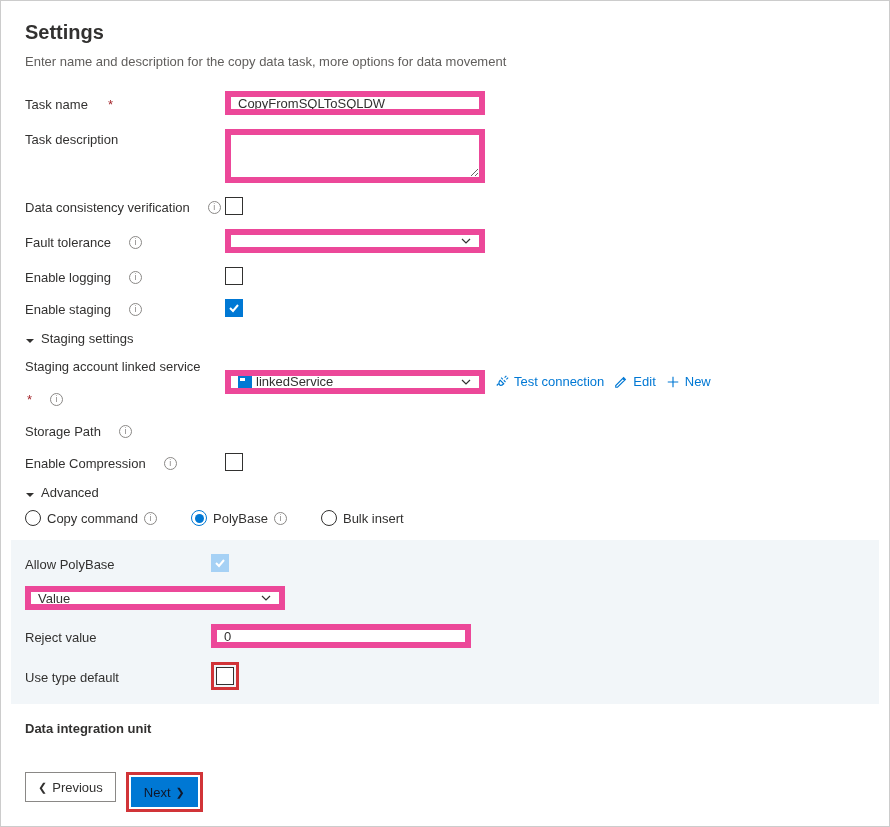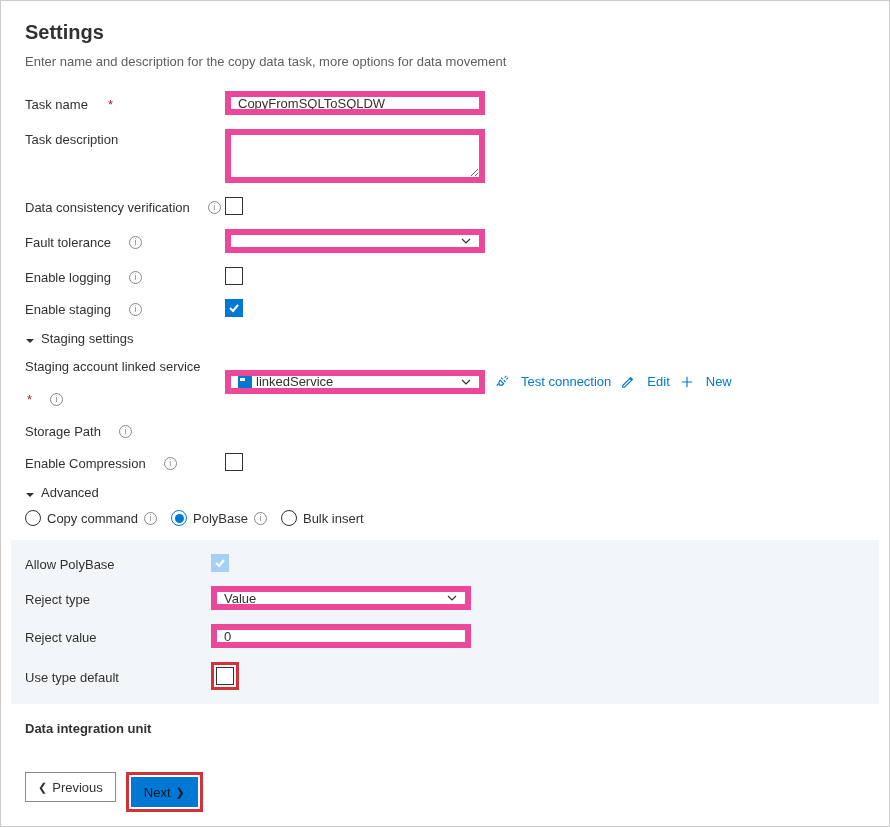--- a/index.html
+++ b/index.html
@@ -96,26 +96,26 @@
   }
   .section-toggle {
     display:flex; align-items:flex-end; gap:6px;
     font-weight:400;
     margin: 6px 0 10px 0;
     cursor:pointer;
   }
   .section-toggle svg { width:10px; height:10px; }
   .link-btn {
     color:#0078d4;
-    display:inline-flex; align-items:center; gap:12px;
+    display:inline-flex; align-items:center; gap:5px;
     cursor:pointer;
     font-size:13px;
   }
   .link-btn svg { width:14px; height:14px; }
-  .radio-group { display:flex; align-items:center; gap:14px; }
+  .radio-group { display:flex; align-items:center; gap:34px; }
   .radio {
     width:16px; height:16px; border-radius:50%;
     border:1px solid #323130;
     display:inline-flex; align-items:center; justify-content:center;
     cursor:pointer;
   }
   .radio.selected { border-color:#0078d4; border-width:1px;}
   .radio.selected::after{
     content:""; width:9px; height:9px; border-radius:50%; background:#0078d4;
   }
@@ -331,23 +331,20 @@
       </div>
       <div class="ctrl-col">
         <span class="checkbox checked-disabled">
           <svg viewBox="0 0 12 12">
               <path d="M2 6 L5 9 L10 3" fill="none" stroke="#fff" stroke-width="2"></path>
             </svg>
         </span>
       </div>
     </div>
     <div class="form-row center">
-      <div class="label-col">
-        <span>Reject type</span>
-      </div>
       <div class="ctrl-col">
         <div class="select">
           <span>Value</span>
           <svg viewBox="0 0 12 12" width="12" height="12">
               <path d="M2 4 L6 8 L10 4" fill="none" stroke="#323130" stroke-width="1.2"></path>
             </svg>
         </div>
       </div>
     </div>
     <div class="form-row center">

